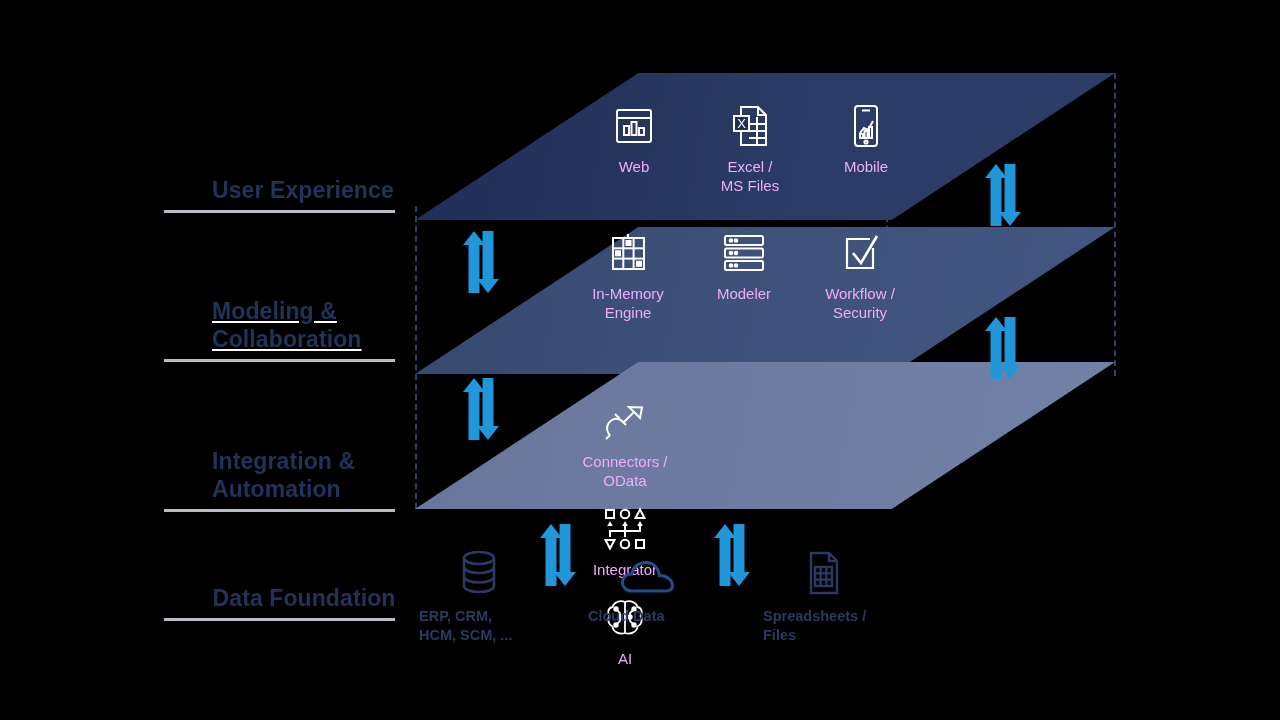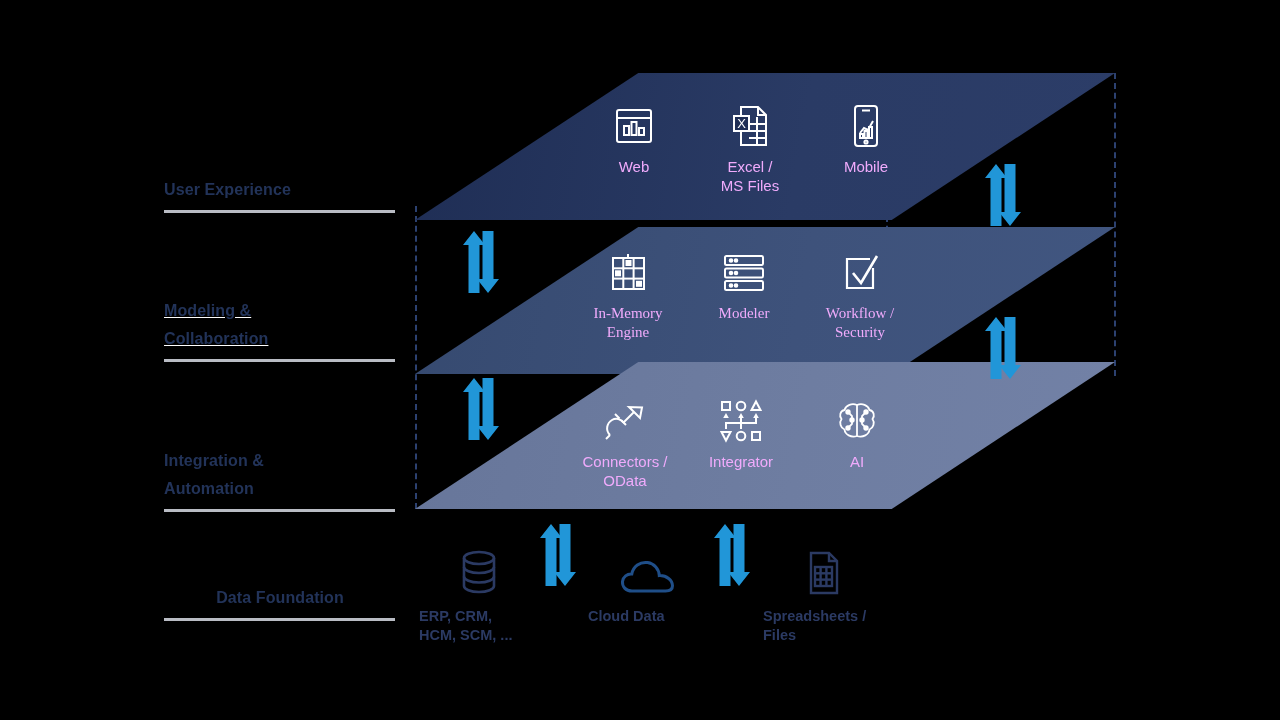--- a/index.html
+++ b/index.html
@@ -23,26 +23,27 @@
     height: 720px;
   }
 
   
   .cat {
     position: absolute;
     left: 164px;
     width: 232px;
   }
   .cat-text {
-    font-size: 16px;
+    font-size: 23px;
     line-height: 28px;
     font-weight: 700;
     color: #223359;
     letter-spacing: .1px;
     white-space: pre-line;
+    margin-left: 48px;
   }
   .cat-rule {
     margin-top: 6px;
     height: 3px;
     width: 231px;
     background: #b9bcc4;
   }
   #cat-ux      { top: 176px; }
   #cat-model   { top: 297px; text-decoration: underline; }
   #cat-integ   { top: 447px; }
@@ -73,22 +74,22 @@
   #slab-integ { top: 362px; background: linear-gradient(100deg,#67769a 0%, #6e7da1 55%, #7281a6 100%); }
 
   
   .slab-items {
     position: absolute;
     display: flex;
     align-items: flex-start;
     gap: 16px;
   }
   #items-ux    { left: 584px; top: 103px; }
-  #items-model { left: 578px; top: 250px; font-family: Liberation Serif, serif; }
-  #items-integ { left: 575px; top: 398px; }
+  #items-model { left: 578px; top: 230px; }
+  #items-integ { left: 575px; top: 398px; flex-direction: column; }
 
   .item {
     width: 100px;
     text-align: center;
     color: #ffffff;
   }
   .item .ico {
     height: 46px;
     display: flex;
     align-items: center;

